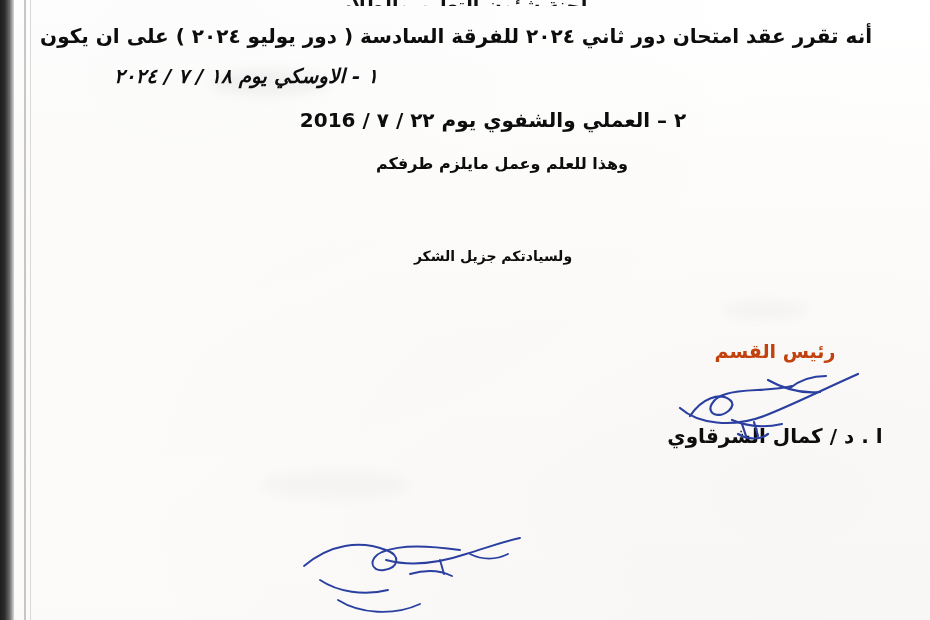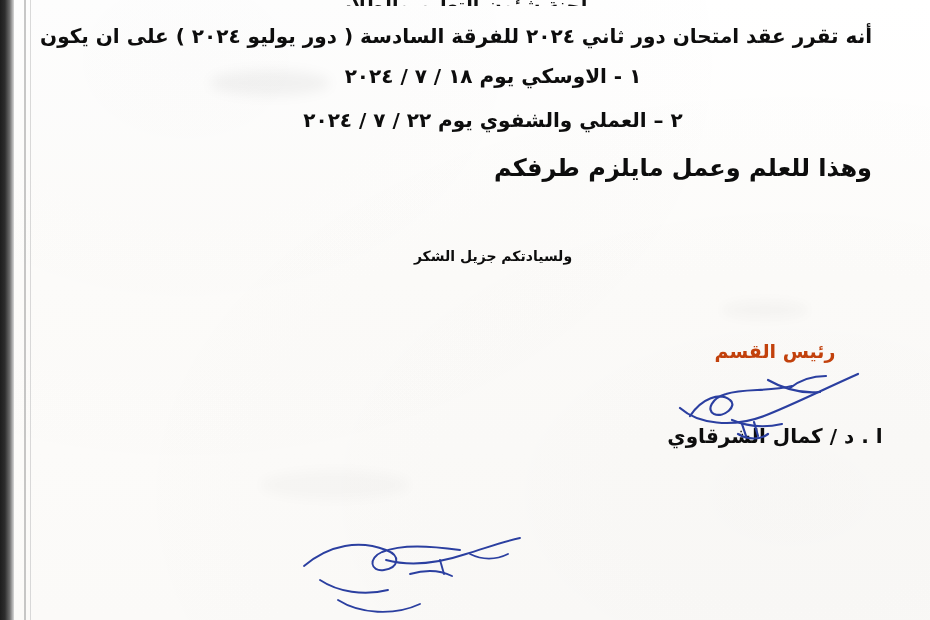--- a/index.html
+++ b/index.html
@@ -101,35 +101,37 @@
     top: 24px;
     right: 58px;
     left: 58px;
     text-align: center;
     font-size: 20px;
   }
   .l-item1 {
     top: 64px;
     right: 58px;
     left: 58px;
-    text-align: center;
-    font-size: 20px;
+    text-align: left;
+    font-size: 20px;
+    font-style: italic;
   }
   .l-item2 {
     top: 108px;
     right: 58px;
     left: 58px;
     text-align: center;
     font-size: 20px;
   }
   .l-note {
     top: 154px;
     right: 58px;
     left: 76px;
-    font-size: 24px;
+    text-align: center;
+    font-size: 16px;
   }
   .l-thanks {
     top: 248px;
     right: 58px;
     left: 58px;
     text-align: center;
     font-size: 14px;
   }
 
   
@@ -200,21 +202,21 @@
   <div class="smudge smudge-c"></div>
 
   <div class="clipped-top">لجنة شئون التعليم والطلاب</div>
 
   <div class="body-area">
 
     <div class="line l-decision">أنه تقرر عقد امتحان دور ثاني ٢٠٢٤  للفرقة السادسة ( دور يوليو ٢٠٢٤ ) على ان يكون</div>
 
     <div class="line l-item1">١ - الاوسكي يوم ١٨ / ٧ / ٢٠٢٤</div>
 
-    <div class="line l-item2">٢ – العملي والشفوي يوم ٢٢ / ٧ / ٢٠٢٤</div>
+    <div class="line l-item2">٢ – العملي والشفوي يوم ٢٢ / ٧ / 2016</div>
 
     <div class="line l-note">وهذا للعلم  وعمل مايلزم طرفكم</div>
 
     <div class="line l-thanks">ولسيادتكم جزيل الشكر</div>
 
     <div class="sig-block">
       <div class="sig-title">رئيس القسم</div>
       <div class="sig-name">ا . د / كمال الشرقاوي</div>
     </div>
   </div>

